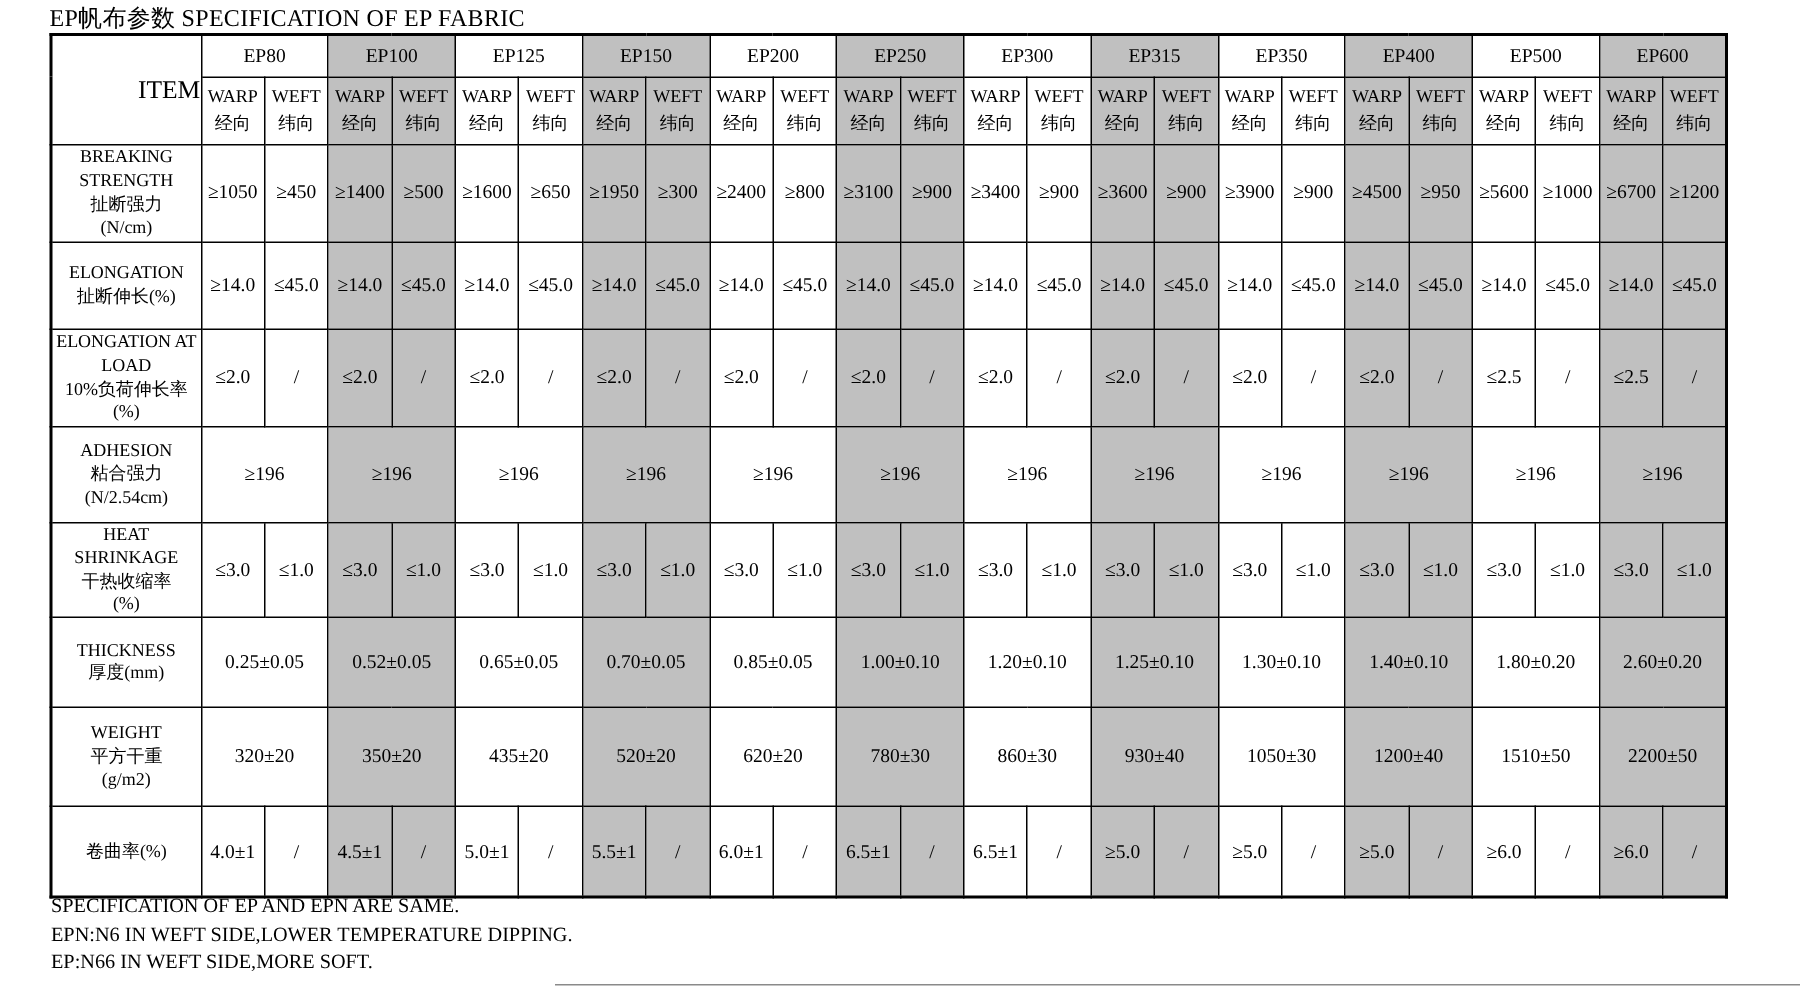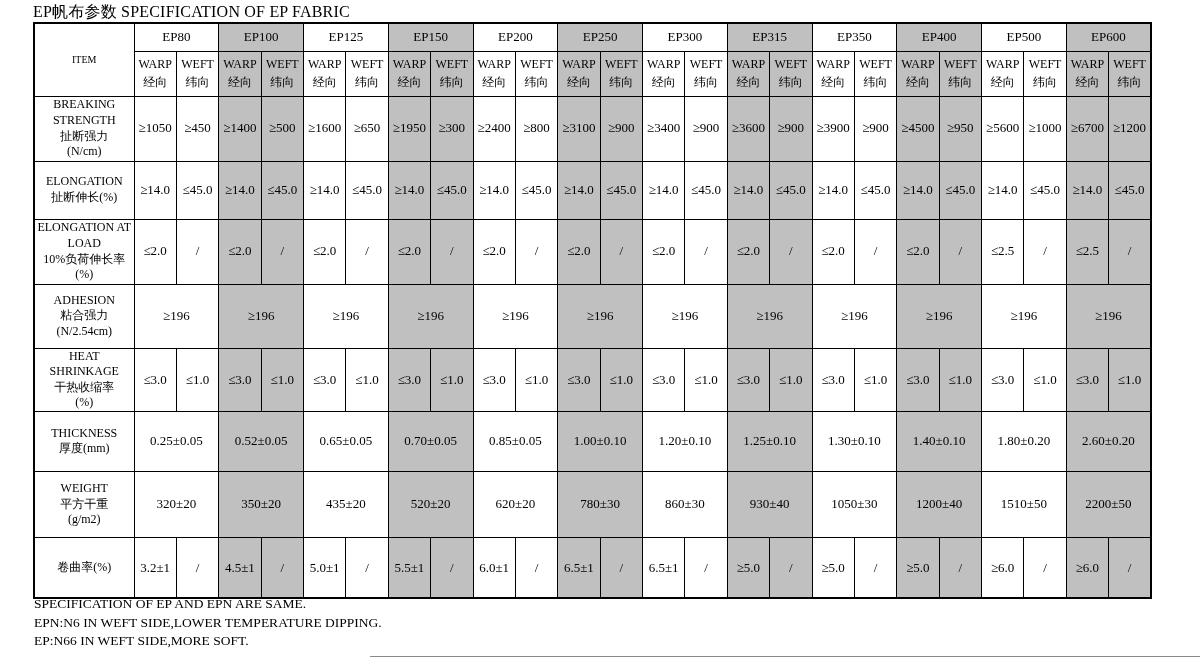--- a/index.html
+++ b/index.html
@@ -22,21 +22,21 @@
   }
   .spec th, .spec td {
     border:1px solid #000;
     text-align:center; vertical-align:middle;
     font-weight:normal; font-size:13px;
     white-space:pre-line; line-height:1.25;
     padding:0; overflow:hidden;
   }
   .spec th.dir { font-size:12px; line-height:1.45; }
   .spec td.label, .spec th.item { font-size:12px; line-height:1.3; }
-  .spec th.item { font-size:10px; }
+  .spec th.item { font-size:17px;text-align:right; }
   .spec .shaded { background:#c0c0c0; }
   tr.h1 { height:28px; }
   tr.h2 { height:45px; }
   tr.r0 { height:65px; }
   tr.r1 { height:58px; }
   tr.r2 { height:65px; }
   tr.r3 { height:64px;margin-left:15px; }
   tr.r4 { height:59px; }
   tr.r5 { height:60px; }
   tr.r6 { height:66px; }
@@ -314,21 +314,21 @@
           <td class="shaded" colspan="2">780±30</td>
           <td colspan="2">860±30</td>
           <td class="shaded" colspan="2">930±40</td>
           <td colspan="2">1050±30</td>
           <td class="shaded" colspan="2">1200±40</td>
           <td colspan="2">1510±50</td>
           <td class="shaded" colspan="2">2200±50</td>
         </tr>
         <tr class="r7">
           <td class="label">卷曲率(%)</td>
-          <td>3.2±1</td>
+          <td>4.0±1</td>
           <td>/</td>
           <td class="shaded">4.5±1</td>
           <td class="shaded">/</td>
           <td>5.0±1</td>
           <td>/</td>
           <td class="shaded">5.5±1</td>
           <td class="shaded">/</td>
           <td>6.0±1</td>
           <td>/</td>
           <td class="shaded">6.5±1</td>

